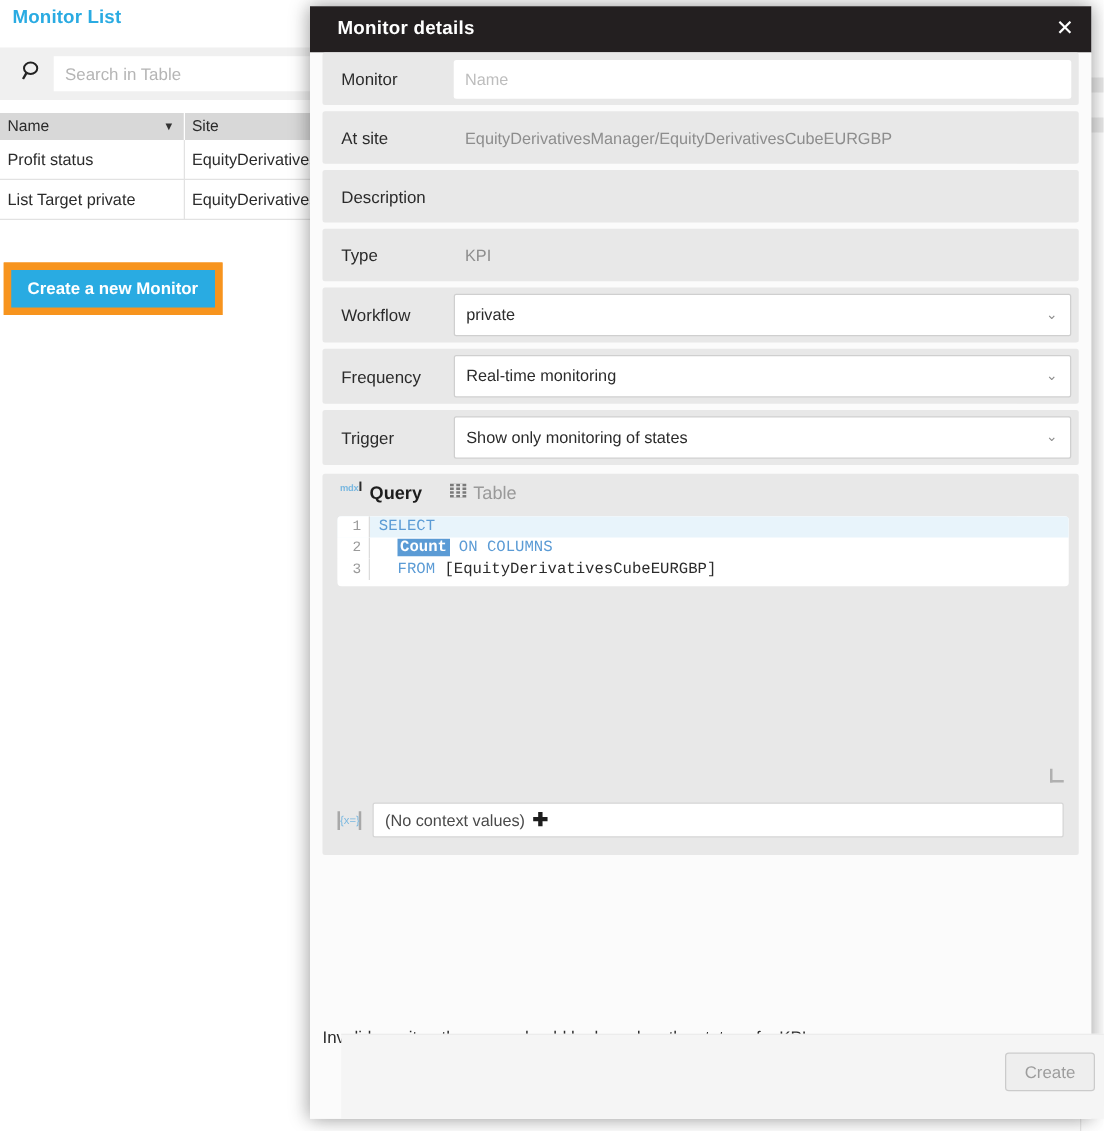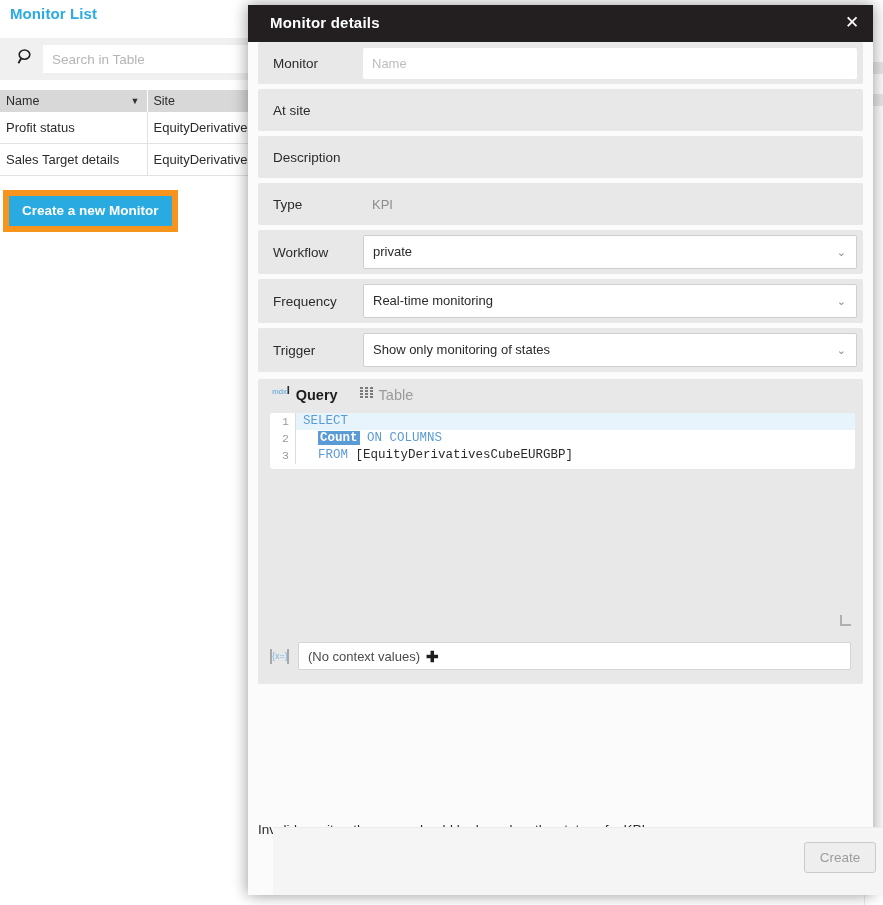--- a/index.html
+++ b/index.html
@@ -93,21 +93,21 @@
     color: #2b2b2b;
     padding: 0 6px;
     border-bottom: 1px solid #e2e2e2;
     border-right: 1px solid #e2e2e2;
     white-space: nowrap;
     overflow: hidden;
     background: #ffffff;
   }
   #create-monitor-wrap {
     position: absolute;
-    left: 3px; top: 190px;
+    left: 3px; top: 210px;
     padding: 3px;
     border: 3px solid #f7941e;
     background: #f7941e;
     display: inline-block;
     box-sizing: border-box;
   }
   #create-monitor-button {
     display: block;
     background: #29abe2;
     color: #ffffff;
@@ -449,21 +449,21 @@
           <span>Site</span>
         </th>
       </tr>
     </thead>
     <tbody>
       <tr>
         <td>Profit status</td>
         <td>EquityDerivativesM</td>
       </tr>
       <tr>
-        <td>Sales Target details</td>
+        <td>List Target private</td>
         <td>EquityDerivativesM</td>
       </tr>
     </tbody>
   </table>
 
   <div id="create-monitor-wrap">
     <button id="create-monitor-button">Create a new Monitor</button>
   </div>
 
   <div id="right-gutter"></div>
@@ -483,20 +483,23 @@
     <div class="frow">
       <div class="flabel">Monitor</div>
       <div class="fctl">
         <input class="finput" type="text" placeholder="Name" style="">
       </div>
     </div>
 
 
     <div class="frow">
       <div class="flabel">At site</div>
+      <div class="fctl">
+        <input class="finput readonly" type="text" readonly="" value="EquityDerivativesManager/EquityDerivativesCubeEURGBP" style="">
+      </div>
     </div>
 
     <div class="frow">
       <div class="flabel">Description</div>
     </div>
 
     <div class="frow">
       <div class="flabel">Type</div>
       <div class="fctl">
         <input class="finput readonly" type="text" readonly="" value="KPI" style="">

